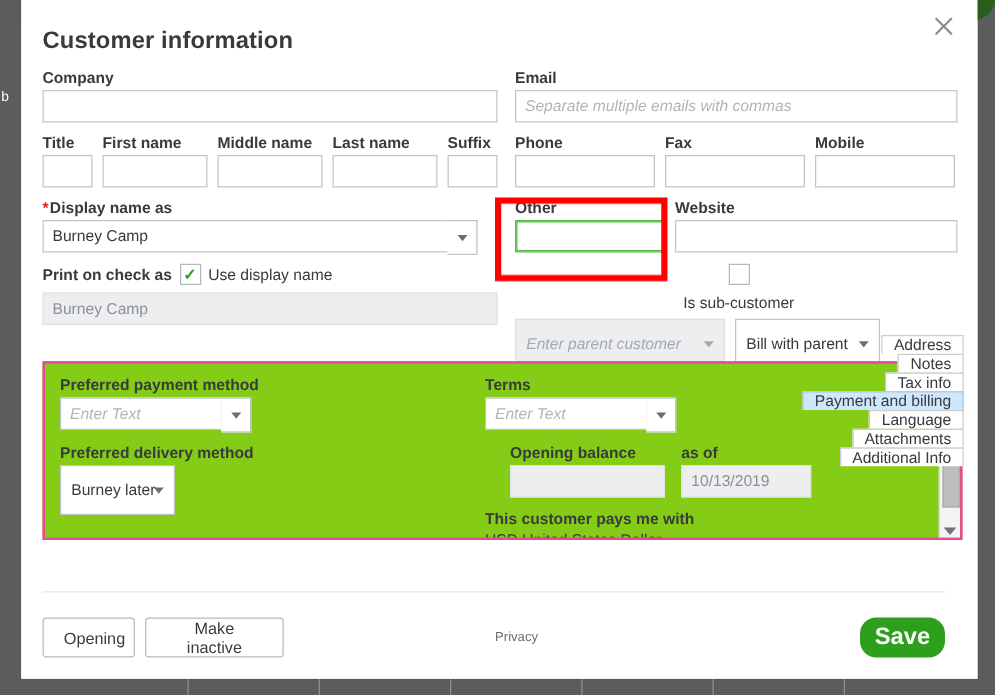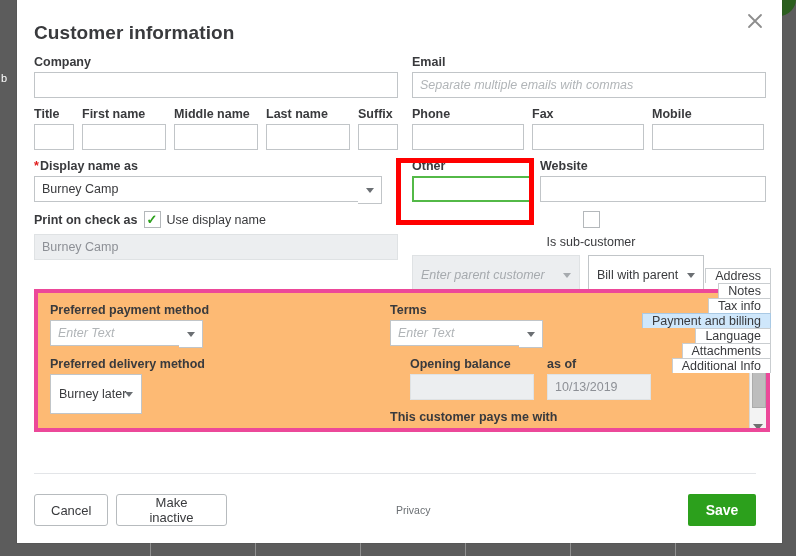--- a/index.html
+++ b/index.html
@@ -334,22 +334,22 @@
     background: #cfe7fb;
     border-color: #a9c9e4;
     height: 24px;
     font-weight: 400;
   }
   .tab-panel {
     box-sizing: border-box;
     position: relative;
     margin-top: -1px;
     height: 143px;
-    border: 4px solid #ec4899;
-    background: #fdba74;
+    border: 2px solid #ec4899;
+    background: #84cc16;
     overflow: hidden;
   }
   .panel-inner {
     position: absolute;
     left: 12px;
     top: 10px;
     right: 0;
     display: flex;
   }
   .panel-col-l { width: 340px; }
@@ -462,24 +462,24 @@
     cursor: pointer;
   }
   .btn-save {
     position: absolute;
     right: 14px;
     top: 0;
     width: 68px;
     height: 32px;
     background: #2ca01c;
     border: none;
-    border-radius: 2px;
+    border-radius: 13px;
     color: #ffffff;
     font-family: "Liberation Sans", sans-serif;
-    font-size: 14px;
+    font-size: 19px;
     font-weight: 700;
     cursor: pointer;
   }
 
   
   .annot-rect {
     position: absolute;
     left: 396px;
     top: 158px;
     width: 138px;
@@ -716,21 +716,21 @@
         <div class="sb-thumb"></div>
         <div class="sb-arrow down">
           <span class="tri-down"></span>
         </div>
       </div>
     </div>
   </div>
 
   <div class="footer-rule"></div>
   <div class="footer">
-    <button class="btn btn-cancel">Cancel</button>
+    <button class="btn btn-cancel">Opening</button>
     <button class="btn btn-inactive">Make inactive</button>
     <span class="privacy">Privacy</span>
     <button class="btn-save">Save</button>
   </div>
 
 </div>
 
 <div class="annot-rect"></div>
 
 </body></html>

